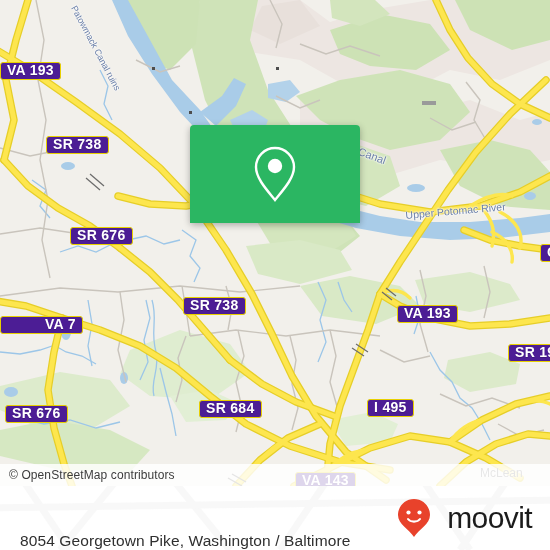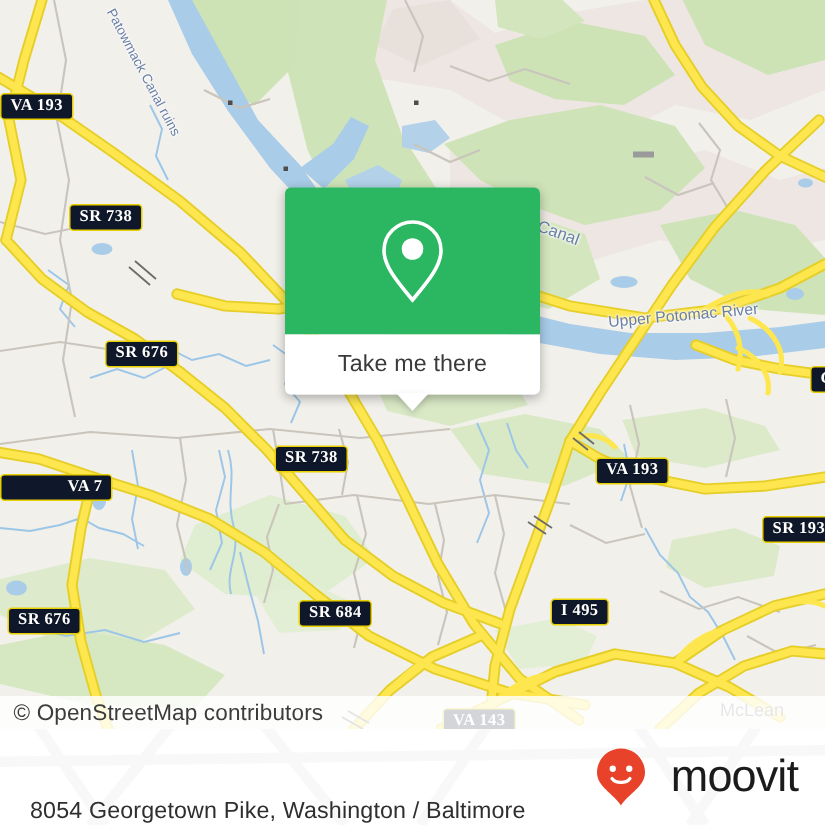--- a/index.html
+++ b/index.html
@@ -18,39 +18,38 @@
   }
   #map svg { position: absolute; left: 0; top: 0; }
 
   
   .attrib {
     position: absolute; left: 0; bottom: 0;
     width: 100%; height: 22px;
     background: rgba(255,255,255,0.82);
     display: flex; align-items: center;
     padding-left: 9px;
-    font-size: 15px; color: #3c3c3c; letter-spacing: .1px;
+    font-size: 12px; color: #3c3c3c; letter-spacing: .1px;
     white-space: nowrap;
   }
 
   
   .shield {
     position: absolute;
-    background: #0f172a;
+    background: #4c1d95;
     border: 1.6px solid #E8D000;
     border-radius: 3px;
     color: #ffffff;
-    font-size: 11px;
+    font-size: 14px;
     font-weight: bold;
     letter-spacing: .3px;
     padding: 1px 6px 2px 6px;
     line-height: 13px;
     text-shadow: 0 1px 0 rgba(0,0,0,.18);
     white-space: nowrap;
-    font-family: Liberation Serif, serif;
   }
 
   
   .water-label {
     position: absolute;
     color: #6a7fa8;
     font-size: 10px;
     white-space: nowrap;
     text-shadow: 0 0 2px #fff, 0 0 2px #fff, 0 0 3px #fff;
   }
@@ -332,24 +331,20 @@
     <div class="attrib">© OpenStreetMap contributors</div>
   </div>
 
   <div id="callout">
     <div id="callout-top">
       <svg width="46" height="58" viewBox="0 0 46 58">
         <path d="M23,3 C12.5,3 4,11.5 4,22 C4,33 14,44 23,55 C32,44 42,33 42,22 C42,11.5 33.5,3 23,3 Z" fill="none" stroke="#ffffff" stroke-width="2.4"></path>
         <circle cx="23" cy="21" r="7.2" fill="#ffffff"></circle>
       </svg>
     </div>
-    <div id="callout-bottom">
-      <span id="callout-label">Take me there</span>
-      <div id="callout-tail"></div>
-    </div>
   </div>
 
   <div id="footer">
     <svg id="footer-watermark" width="550" height="64" viewBox="0 0 550 64">
       <g stroke="#e9e9e9" fill="none" stroke-width="7">
         <path d="M20,-10 L70,64"></path>
         <path d="M120,-10 L60,64"></path>
         <path d="M170,-10 L230,64"></path>
         <path d="M330,-10 L280,64"></path>
         <path d="M420,-10 L470,64"></path>

